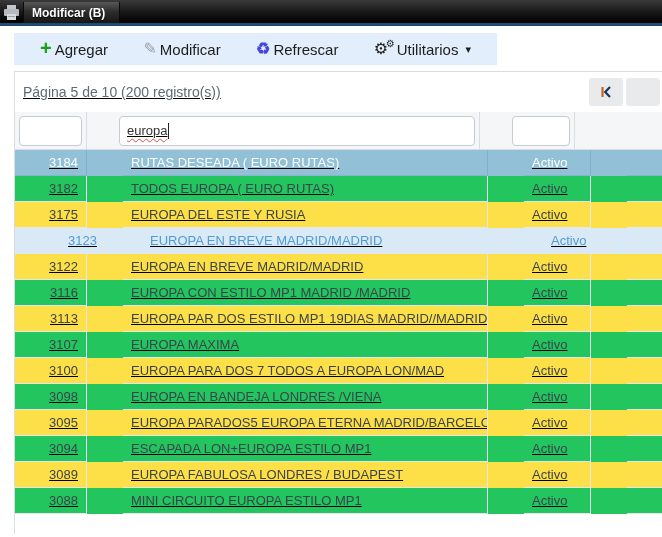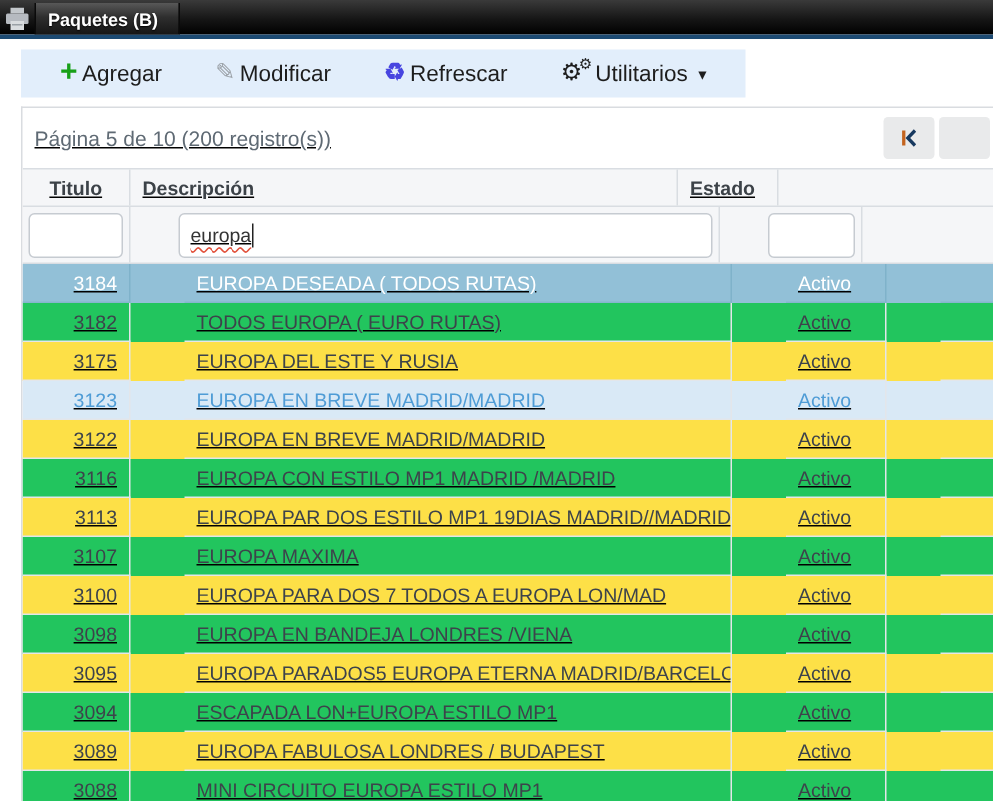--- a/index.html
+++ b/index.html
@@ -62,34 +62,34 @@
   .data-row { height:26px; background:#fff; cursor:pointer;gap:36px; }
   .data-row .cell { font-size:13px; color:#3d434b; display:flex; align-items:center;
     border-right:1px solid #e3e6ea; border-bottom:1px solid #e3e6ea; padding:0 8px;
     white-space:nowrap; overflow:hidden; }
   .data-row .cell:last-child { border-right:none; }
   .cell.num { justify-content:flex-end; }
   .row-even { background:#22c55e; }
   .row-odd { background:#fde047; }
   .row-selected { background:#92c0d7; }
   .row-selected .cell { color:#fff; border-right-color:#7fb2ca; border-bottom-color:#85b6cd; }
-  .row-hover { background:#d9e9f6; }
+  .row-hover { background:#d9e9f6;padding-left:19px; }
   .row-hover .cell { color:#4f9cd6; }
 </style>
 </head>
 <body>
 
 <div class="titlebar">
   <svg class="titlebar-icon" viewBox="0 0 17 15">
     <rect x="4" y="0" width="9" height="4" fill="#c3c7cb"></rect>
     <rect x="1" y="4" width="15" height="7" rx="1" fill="#b6bac0"></rect>
     <rect x="4" y="9" width="9" height="6" fill="#d9dcdf"></rect>
     <rect x="5" y="11" width="7" height="1" fill="#9aa0a6"></rect>
   </svg>
-  <div class="titlebar-tab">Paquetes (B)</div>
+  <div class="titlebar-tab">Modificar (B)</div>
 </div>
 
 <div class="toolbar">
   <div class="tb-btn">
     <span class="icon-plus">+</span>
     <span>Agregar</span>
   </div>
   <div class="tb-btn">
     <span class="icon-pencil">✎</span>
     <span>Modificar</span>
@@ -116,47 +116,41 @@
       <button class="pager-btn">
         <svg width="14" height="14" viewBox="0 0 14 14">
           <path d="M3.5 2 V12" stroke="#c4641f" stroke-width="2.2" fill="none"></path>
           <path d="M11 2 L6.2 7 L11 12" stroke="#17395f" stroke-width="2.2" fill="none"></path>
         </svg>
       </button>
       <button class="pager-btn"></button>
     </div>
   </div>
 
-  <div class="grid-row hdr-row">
-    <div class="hdr-cell center">Titulo</div>
-    <div class="hdr-cell">Descripción</div>
-    <div class="hdr-cell">Estado</div>
-    <div class="hdr-cell"></div>
-  </div>
 
   <div class="grid-row filter-row">
     <div class="filter-cell">
       <input class="flt-input" value="" style="">
     </div>
     <div class="filter-cell">
       <div class="fake-input" role="textbox">
         <span class="typed">europa</span>
         <span class="text-caret"></span>
       </div>
     </div>
     <div class="filter-cell">
       <input class="flt-input" value="" style="">
     </div>
     <div class="filter-cell"></div>
   </div>
 
   <div id="table-body">
       <div class="grid-row data-row row-selected">
     <div class="cell num">3184</div>
-    <div class="cell">EUROPA DESEADA ( TODOS RUTAS)</div>
+    <div class="cell">RUTAS DESEADA ( EURO RUTAS)</div>
     <div class="cell">Activo</div>
     <div class="cell"></div>
   </div>
       <div class="grid-row data-row row-even">
     <div class="cell num">3182</div>
     <div class="cell">TODOS EUROPA ( EURO RUTAS)</div>
     <div class="cell">Activo</div>
     <div class="cell"></div>
   </div>
       <div class="grid-row data-row row-odd">

